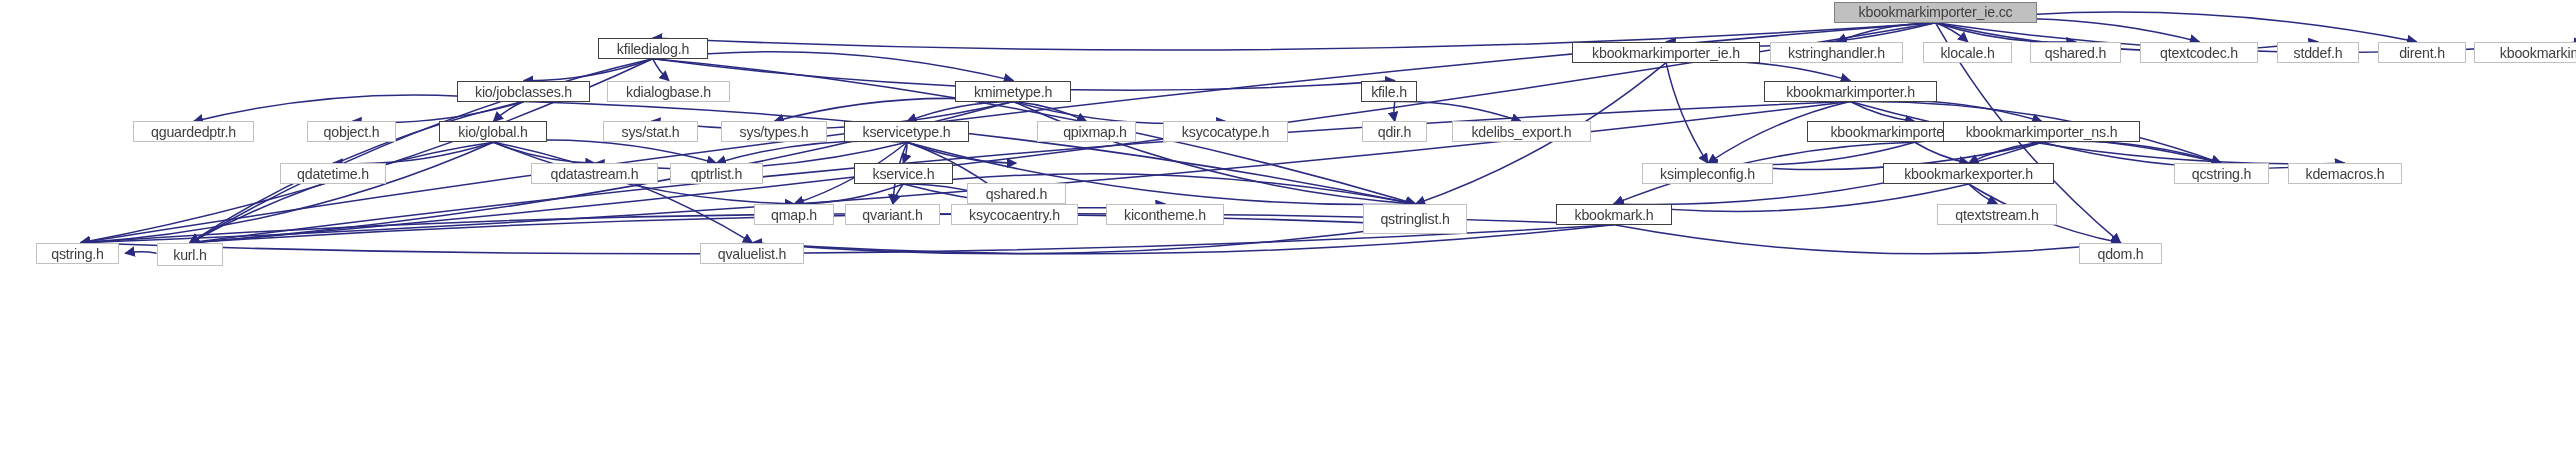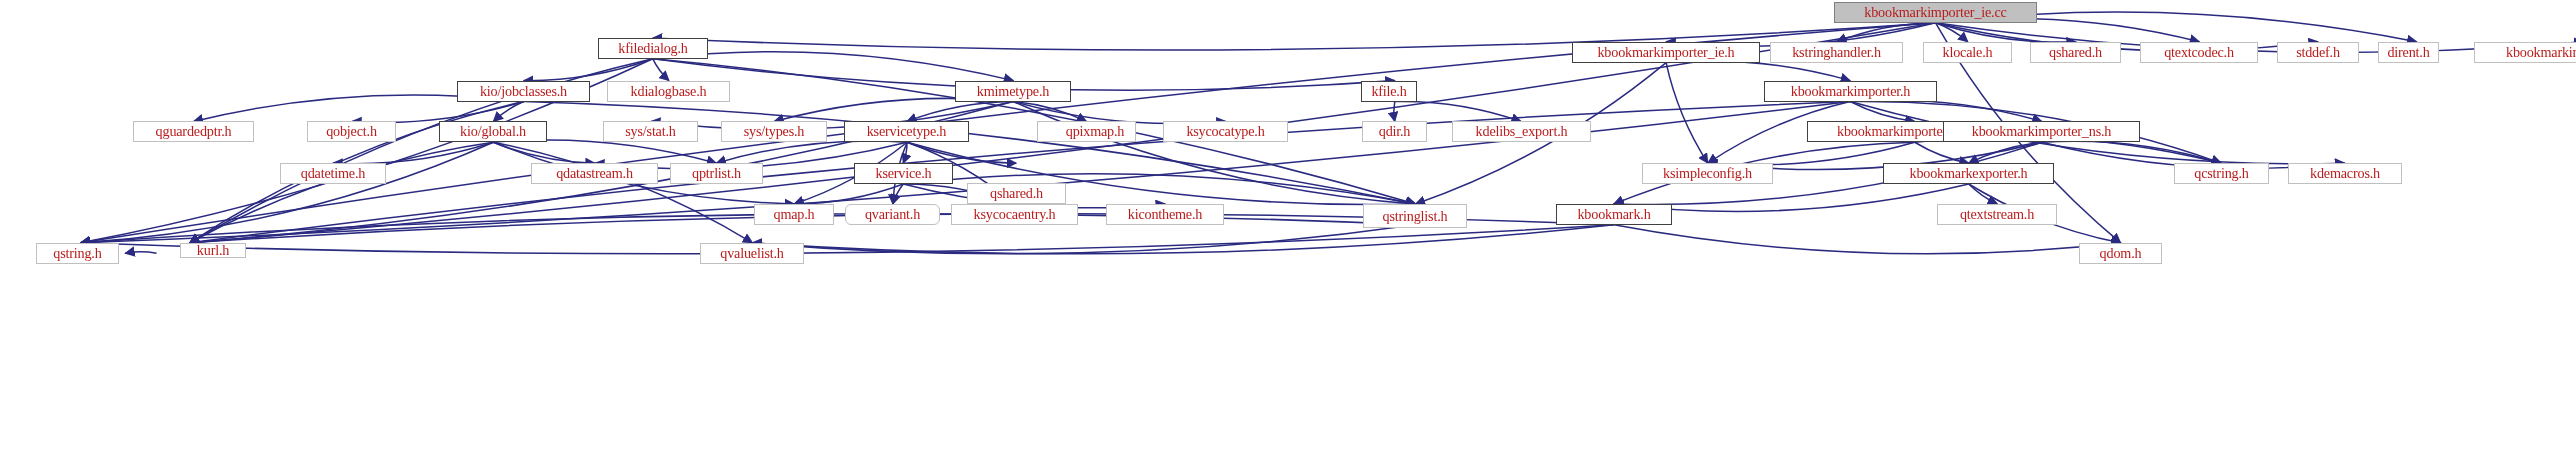--- a/index.html
+++ b/index.html
@@ -1,20 +1,20 @@
 <!DOCTYPE html>
 <html style="font-size:15px"><head>
 <meta charset="utf-8">
 <style>
   html,body{margin:0;padding:0;background:#ffffff;}
   body{font-family:"Liberation Sans",sans-serif;}
   #graph{position:relative;width:2576px;height:460px;background:#ffffff;overflow:hidden;}
   #graph svg{position:absolute;left:0;top:0;width:2576px;height:460px;}
   .node{position:absolute;box-sizing:border-box;display:flex;align-items:center;justify-content:center;
-        background:#ffffff;white-space:nowrap;font-size:14.2px;color:#b91c1c;letter-spacing:-0.2px;font-family:Liberation Serif, serif;}
+        background:#ffffff;white-space:nowrap;font-size:14.2px;color:#404040;letter-spacing:-0.2px;}
   .node.plain{border:0.9px solid #c0c0c0;}
   .node.bold{border:1.9px solid #404040;}
   .node.root{border:1.9px solid #808080;background:#c0c0c0;}
 </style>
 </head>
 <body>
 
 <div id="graph">
   <svg id="edges" viewBox="0 0 2715 485" preserveAspectRatio="none">
     <defs>
@@ -122,21 +122,21 @@
       </div>
       <div class="node plain" style="left: 2030px; top: 42px; width: 91px; height: 21px;">
         <span>qshared.h</span>
       </div>
       <div class="node plain" style="left: 2140px; top: 42px; width: 118px; height: 21px;">
         <span>qtextcodec.h</span>
       </div>
       <div class="node plain" style="left: 2277px; top: 42px; width: 82px; height: 21px;">
         <span>stddef.h</span>
       </div>
-      <div class="node plain" style="left: 2378px; top: 42px; width: 61px; height: 21px;">
+      <div class="node plain" style="left: 2378px; top: 42px; width: 88px; height: 21px;">
         <span>dirent.h</span>
       </div>
       <div class="node plain" style="left: 2474px; top: 42px; width: 218px; height: 21px;">
         <span>kbookmarkimporter_ie.moc</span>
       </div>
       <div class="node bold" style="left: 598px; top: 38px; width: 110px; height: 21px;">
         <span>kfiledialog.h</span>
       </div>
       <div class="node bold" style="left: 1764px; top: 81px; width: 173px; height: 21px;">
         <span>kbookmarkimporter.h</span>
@@ -215,39 +215,39 @@
       </div>
       <div class="node plain" style="left: 967px; top: 163px; width: 99px; height: 21px; margin-top: 20px;">
         <span>qshared.h</span>
       </div>
       <div class="node plain" style="left: 1937px; top: 204px; width: 120px; height: 21px;">
         <span>qtextstream.h</span>
       </div>
       <div class="node plain" style="left: 754px; top: 204px; width: 80px; height: 21px;">
         <span>qmap.h</span>
       </div>
-      <div class="node plain" style="left: 845px; top: 204px; width: 95px; height: 21px; border-radius: 6px;">
+      <div class="node plain" style="left: 845px; top: 204px; width: 95px; height: 21px;">
         <span>qvariant.h</span>
       </div>
       <div class="node plain" style="left: 951px; top: 204px; width: 127px; height: 21px;">
         <span>ksycocaentry.h</span>
       </div>
       <div class="node plain" style="left: 1106px; top: 204px; width: 118px; height: 21px;">
         <span>kicontheme.h</span>
       </div>
-      <div class="node plain" style="left: 1363px; top: 204px; width: 104px; height: 24px; justify-content: center;">
+      <div class="node plain" style="left: 1363px; top: 204px; width: 104px; height: 30px; justify-content: center;">
         <span>qstringlist.h</span>
       </div>
       <div class="node bold" style="left: 1556px; top: 204px; width: 116px; height: 21px;">
         <span>kbookmark.h</span>
       </div>
       <div class="node plain" style="left: 36px; top: 243px; width: 83px; height: 21px;">
         <span>qstring.h</span>
       </div>
-      <div class="node plain" style="left: 157px; top: 243px; width: 66px; height: 15px; margin-left: 23px;">
+      <div class="node plain" style="left: 157px; top: 243px; width: 66px; height: 23px;">
         <span>kurl.h</span>
       </div>
       <div class="node plain" style="left: 700px; top: 243px; width: 104px; height: 21px;">
         <span>qvaluelist.h</span>
       </div>
       <div class="node plain" style="left: 2079px; top: 243px; width: 83px; height: 21px;">
         <span>qdom.h</span>
       </div>
     </div>
 </div>

